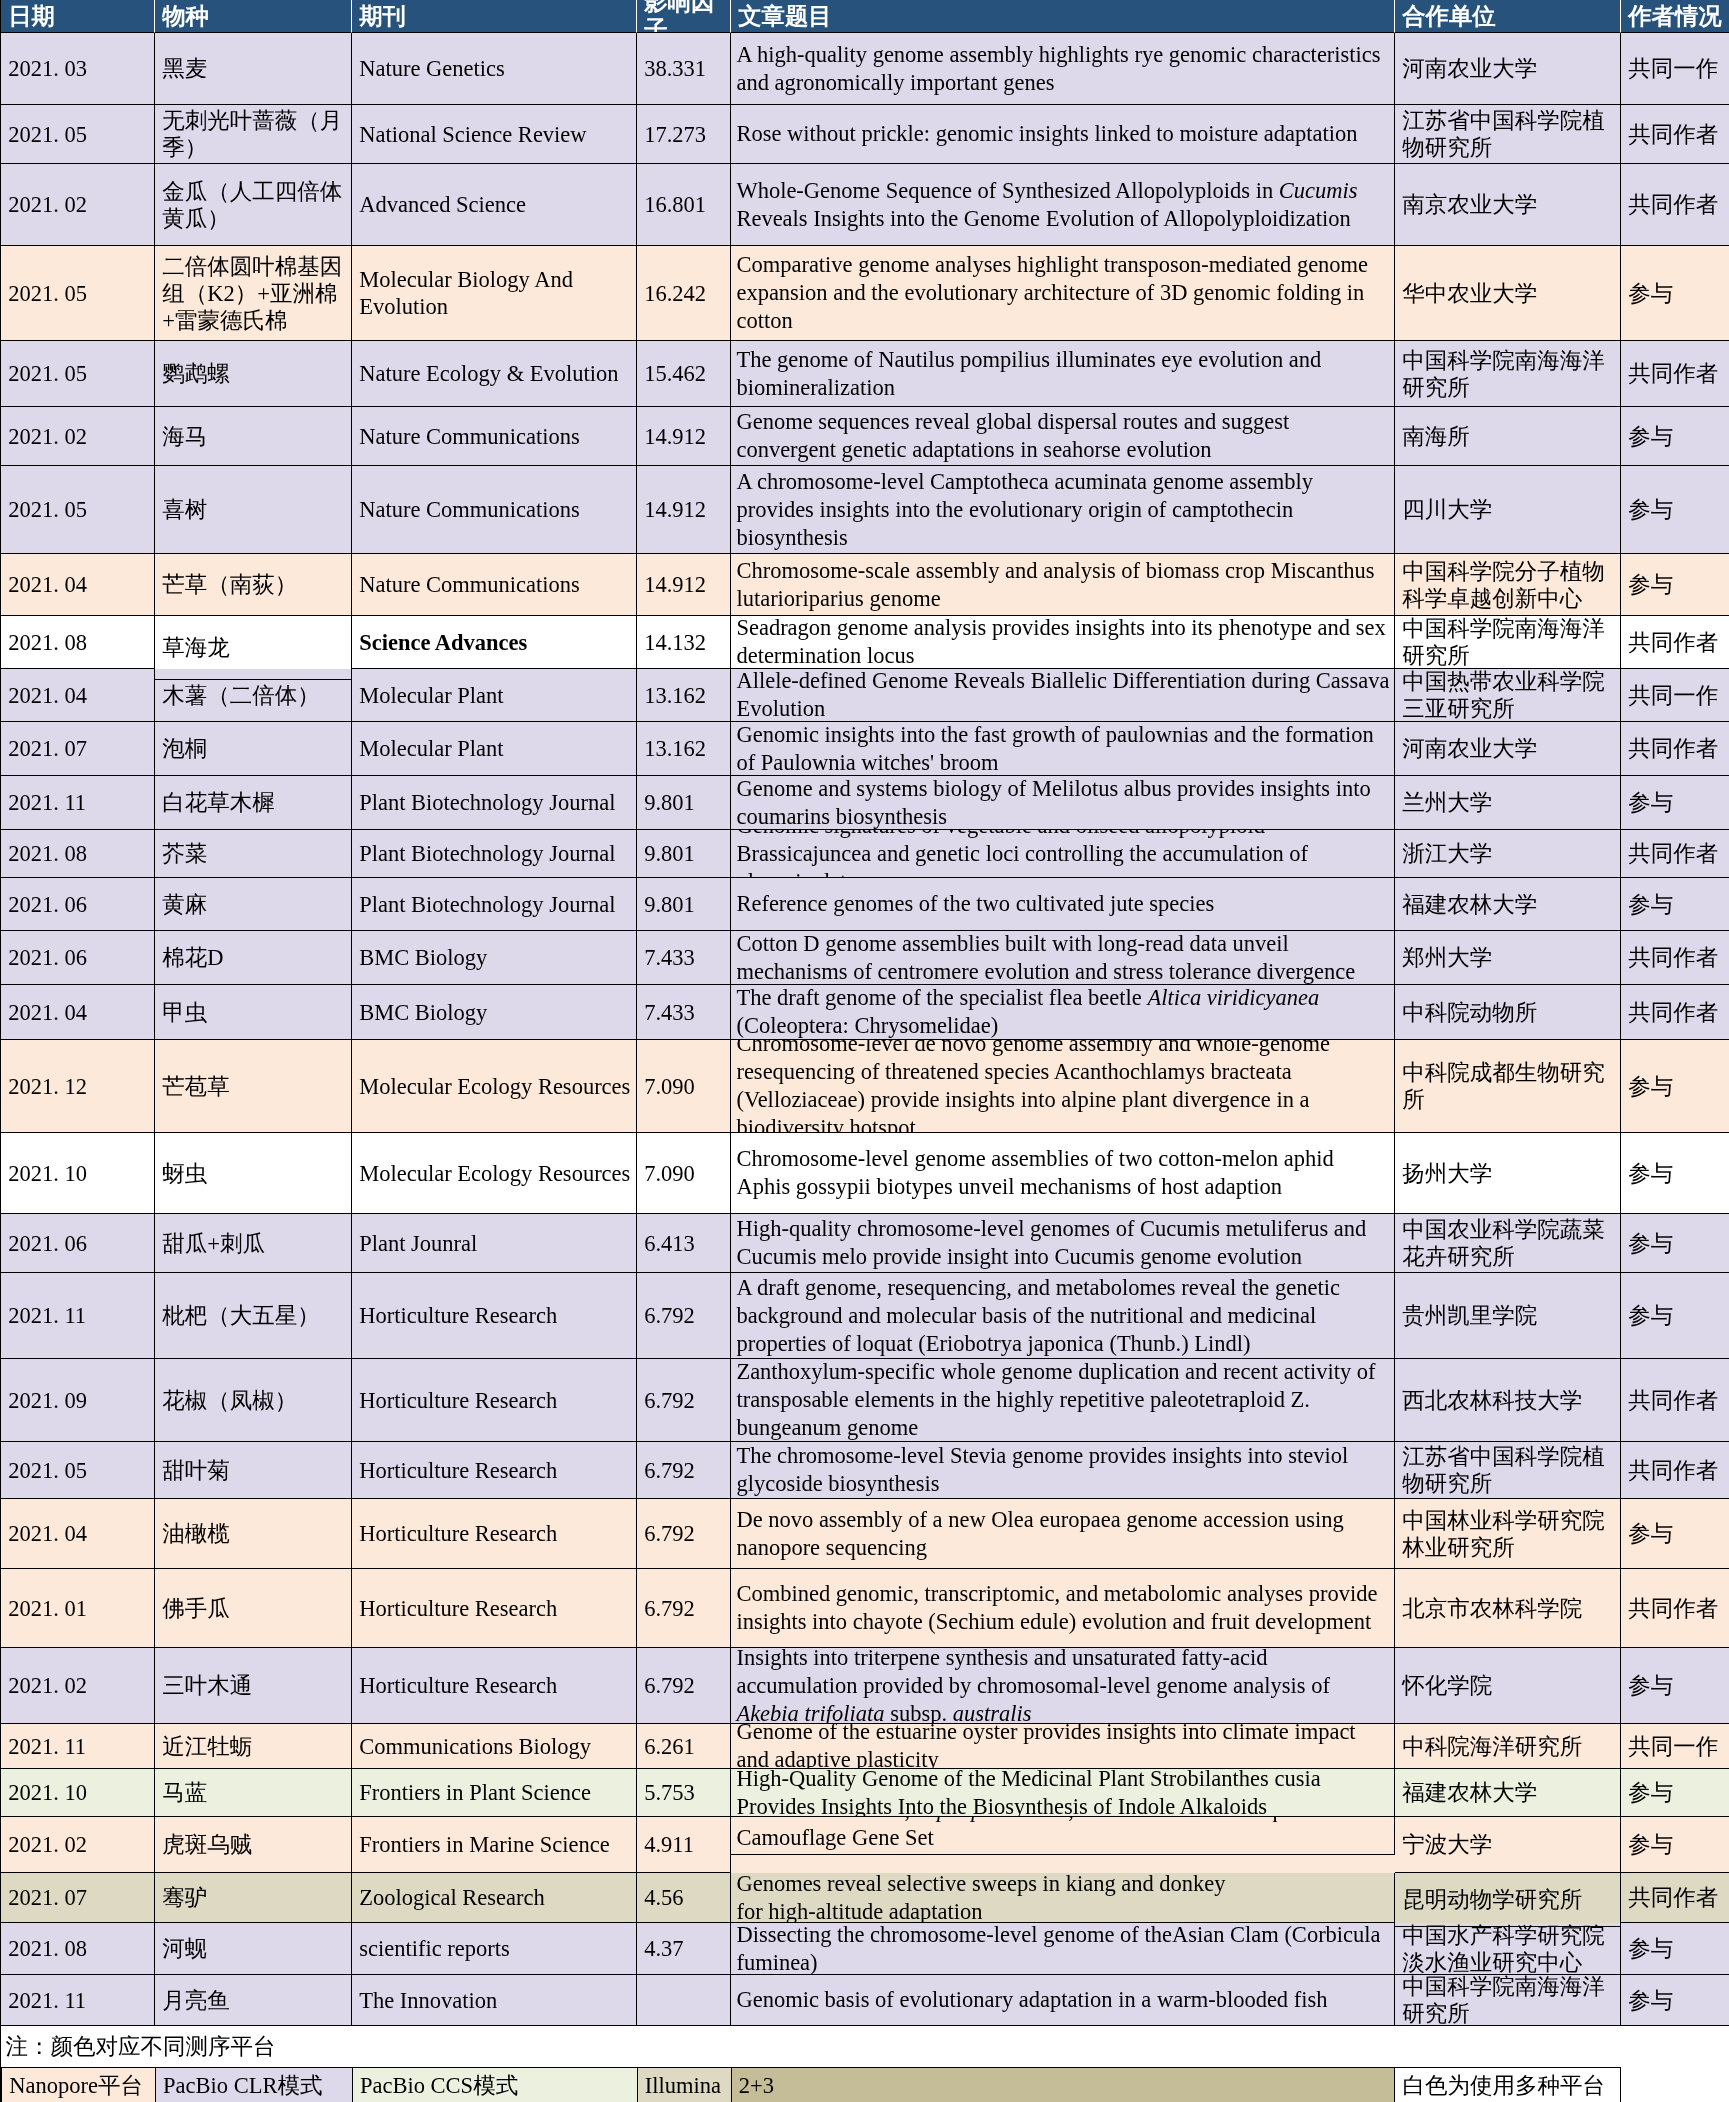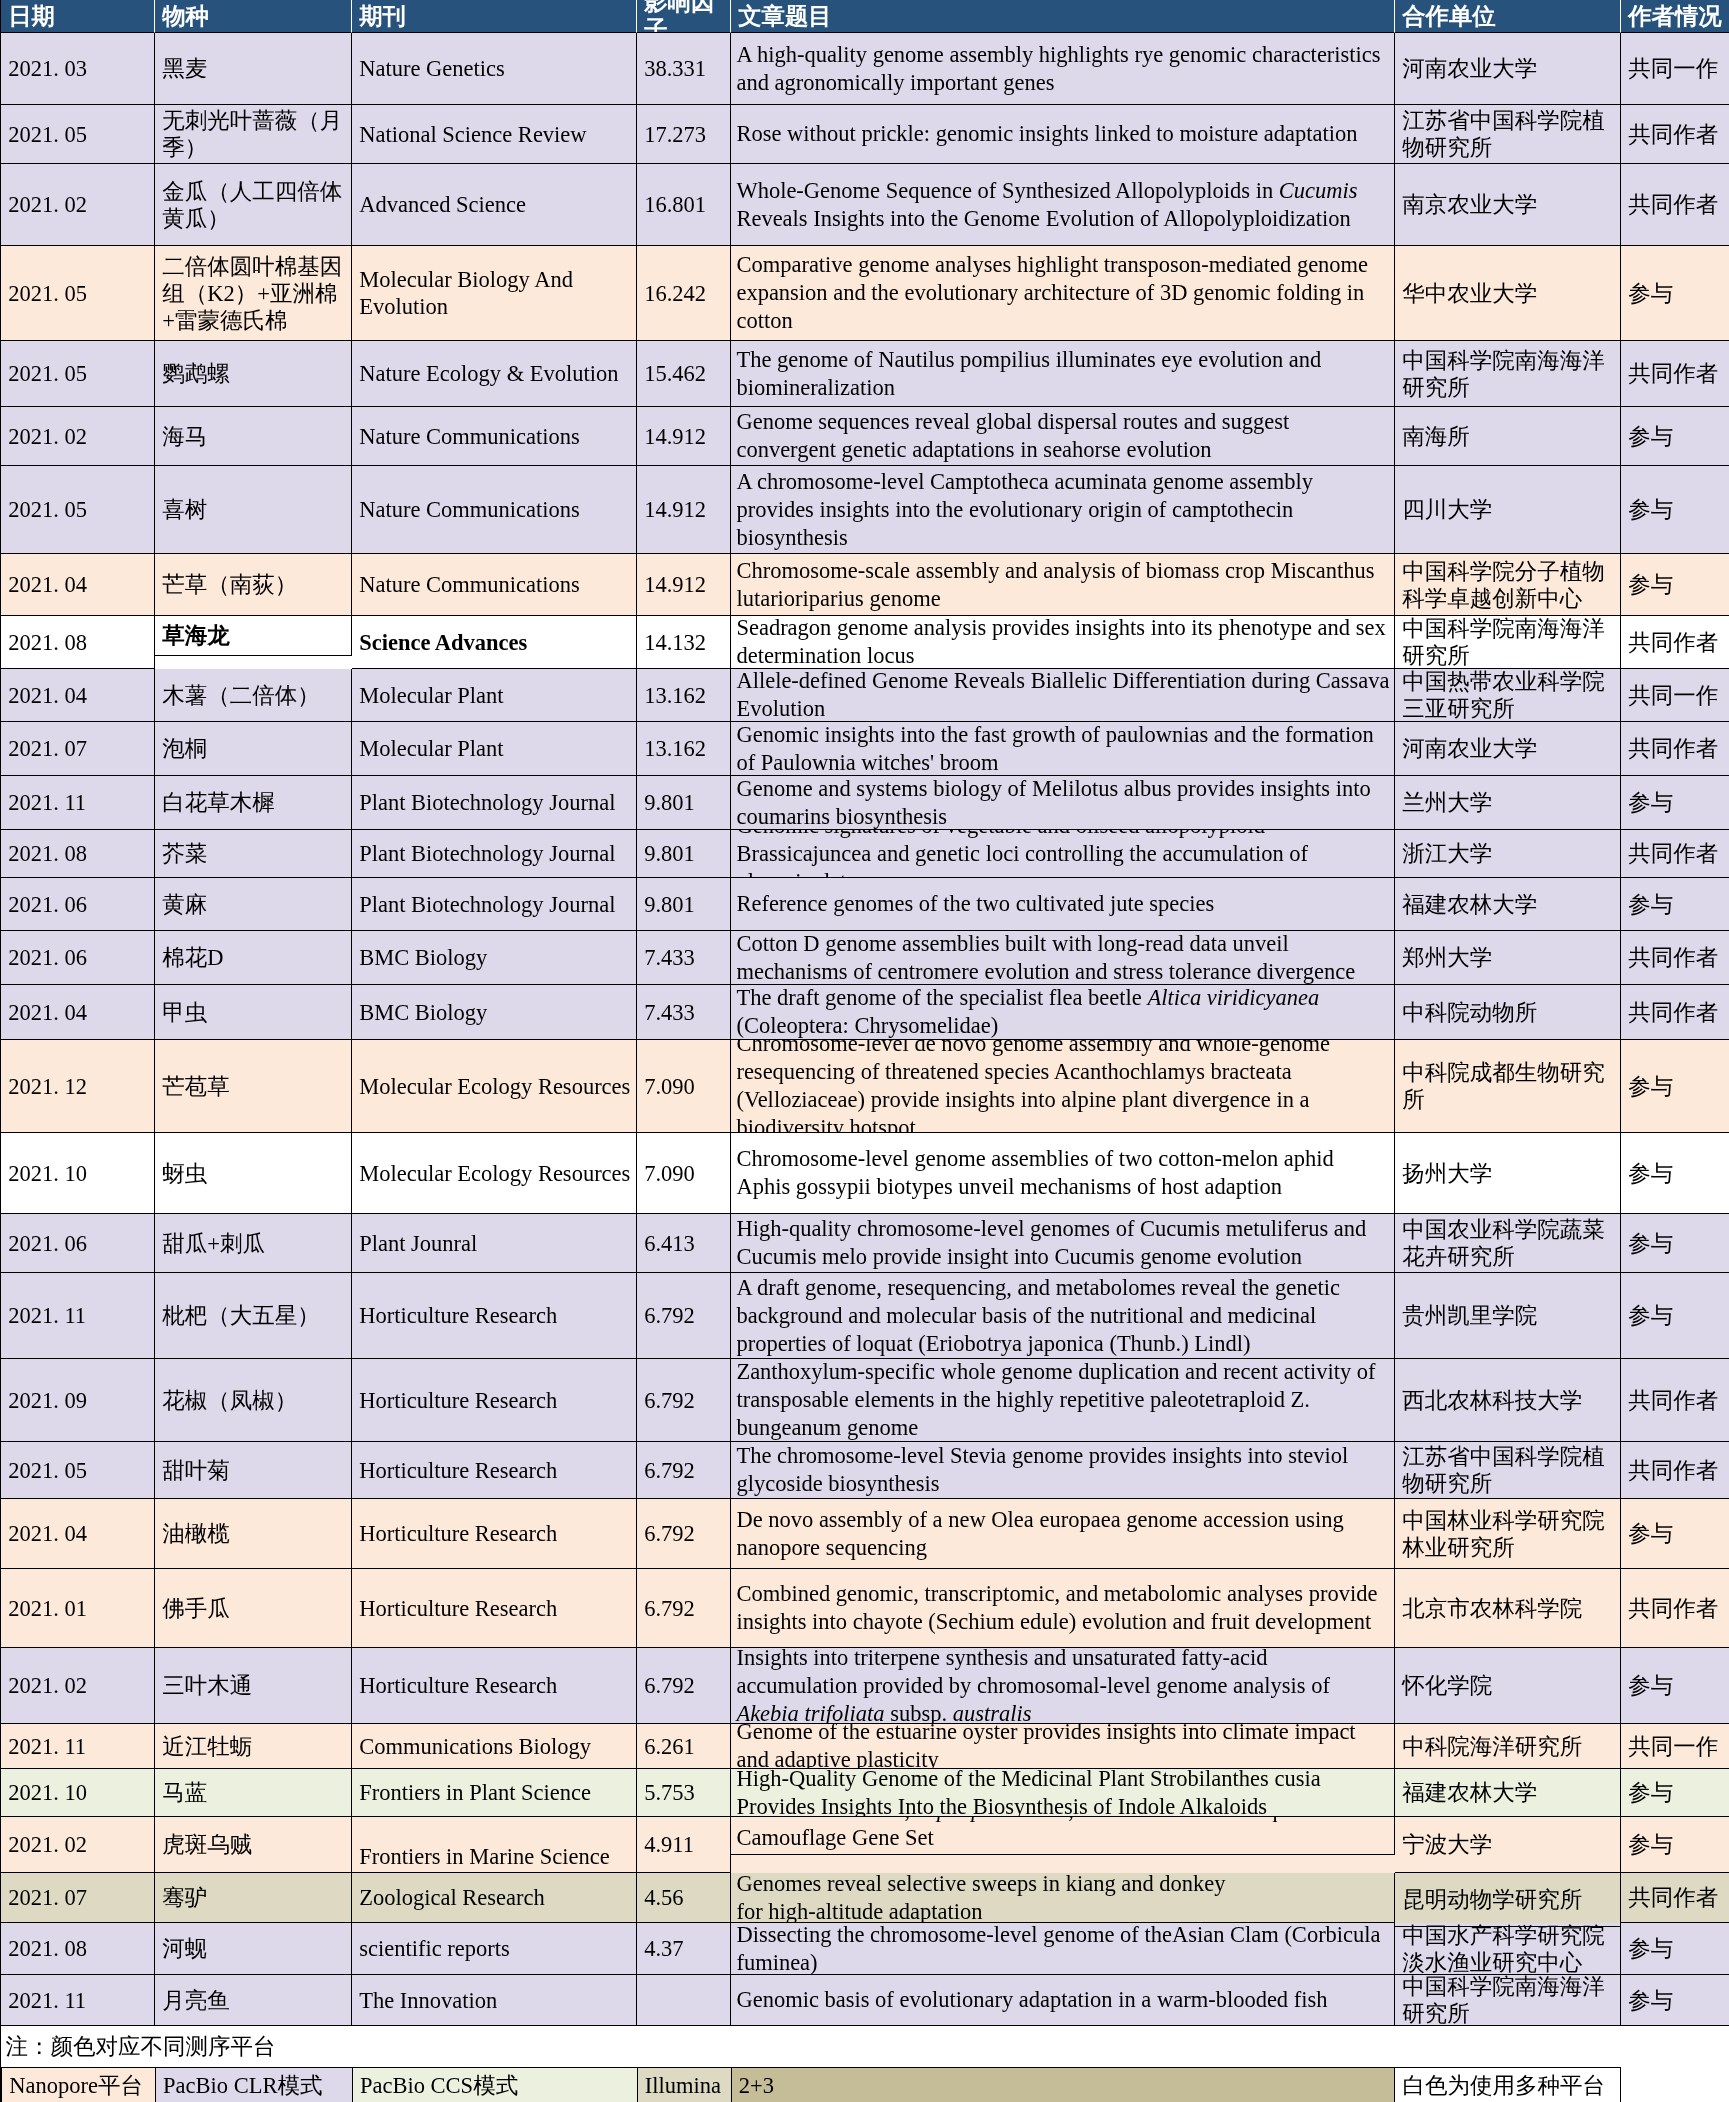--- a/index.html
+++ b/index.html
@@ -231,21 +231,21 @@
           <span>中国科学院分子植物科学卓越创新中心</span>
         </div>
         <div class="cell" style="width: 110px; height: 62px;">
           <span>参与</span>
         </div>
       </div>
       <div class="row" style="height: 53px; background: rgb(255, 255, 255);">
         <div class="cell" style="width: 154px; height: 53px;">
           <span>2021. 08</span>
         </div>
-        <div class="cell" style="width: 197px; height: 40px; font-weight: bold;">
+        <div class="cell" style="width: 197px; height: 64px;">
           <span>草海龙</span>
         </div>
         <div class="cell" style="width: 285px; height: 53px; font-weight: bold;">
           <span>Science Advances</span>
         </div>
         <div class="cell num" style="width: 94px; height: 53px;">
           <span>14.132</span>
         </div>
         <div class="cell title-cell" style="width: 664px; height: 53px;">
           <span>Seadragon genome analysis provides insights into its phenotype and sex determination locus</span>
@@ -671,21 +671,21 @@
           <span>参与</span>
         </div>
       </div>
       <div class="row" style="height: 56px; background: rgb(253, 233, 217);">
         <div class="cell" style="width: 154px; height: 56px;">
           <span>2021. 02</span>
         </div>
         <div class="cell" style="width: 197px; height: 56px;">
           <span>虎斑乌贼</span>
         </div>
-        <div class="cell" style="width: 285px; height: 56px; align-items: flex-end;">
+        <div class="cell" style="width: 285px; height: 56px;">
           <span>Frontiers in Marine Science</span>
         </div>
         <div class="cell num" style="width: 94px; height: 56px;">
           <span>4.911</span>
         </div>
         <div class="cell title-cell" style="width: 664px; height: 38px; align-items: flex-end;">
           <span>Pharaoh Cuttlefish, <i>Sepia pharaonis</i> ,Genome Reveals Unique Reflectin Camouflage Gene Set</span>
         </div>
         <div class="cell" style="width: 226px; height: 56px;">
           <span>宁波大学</span>

